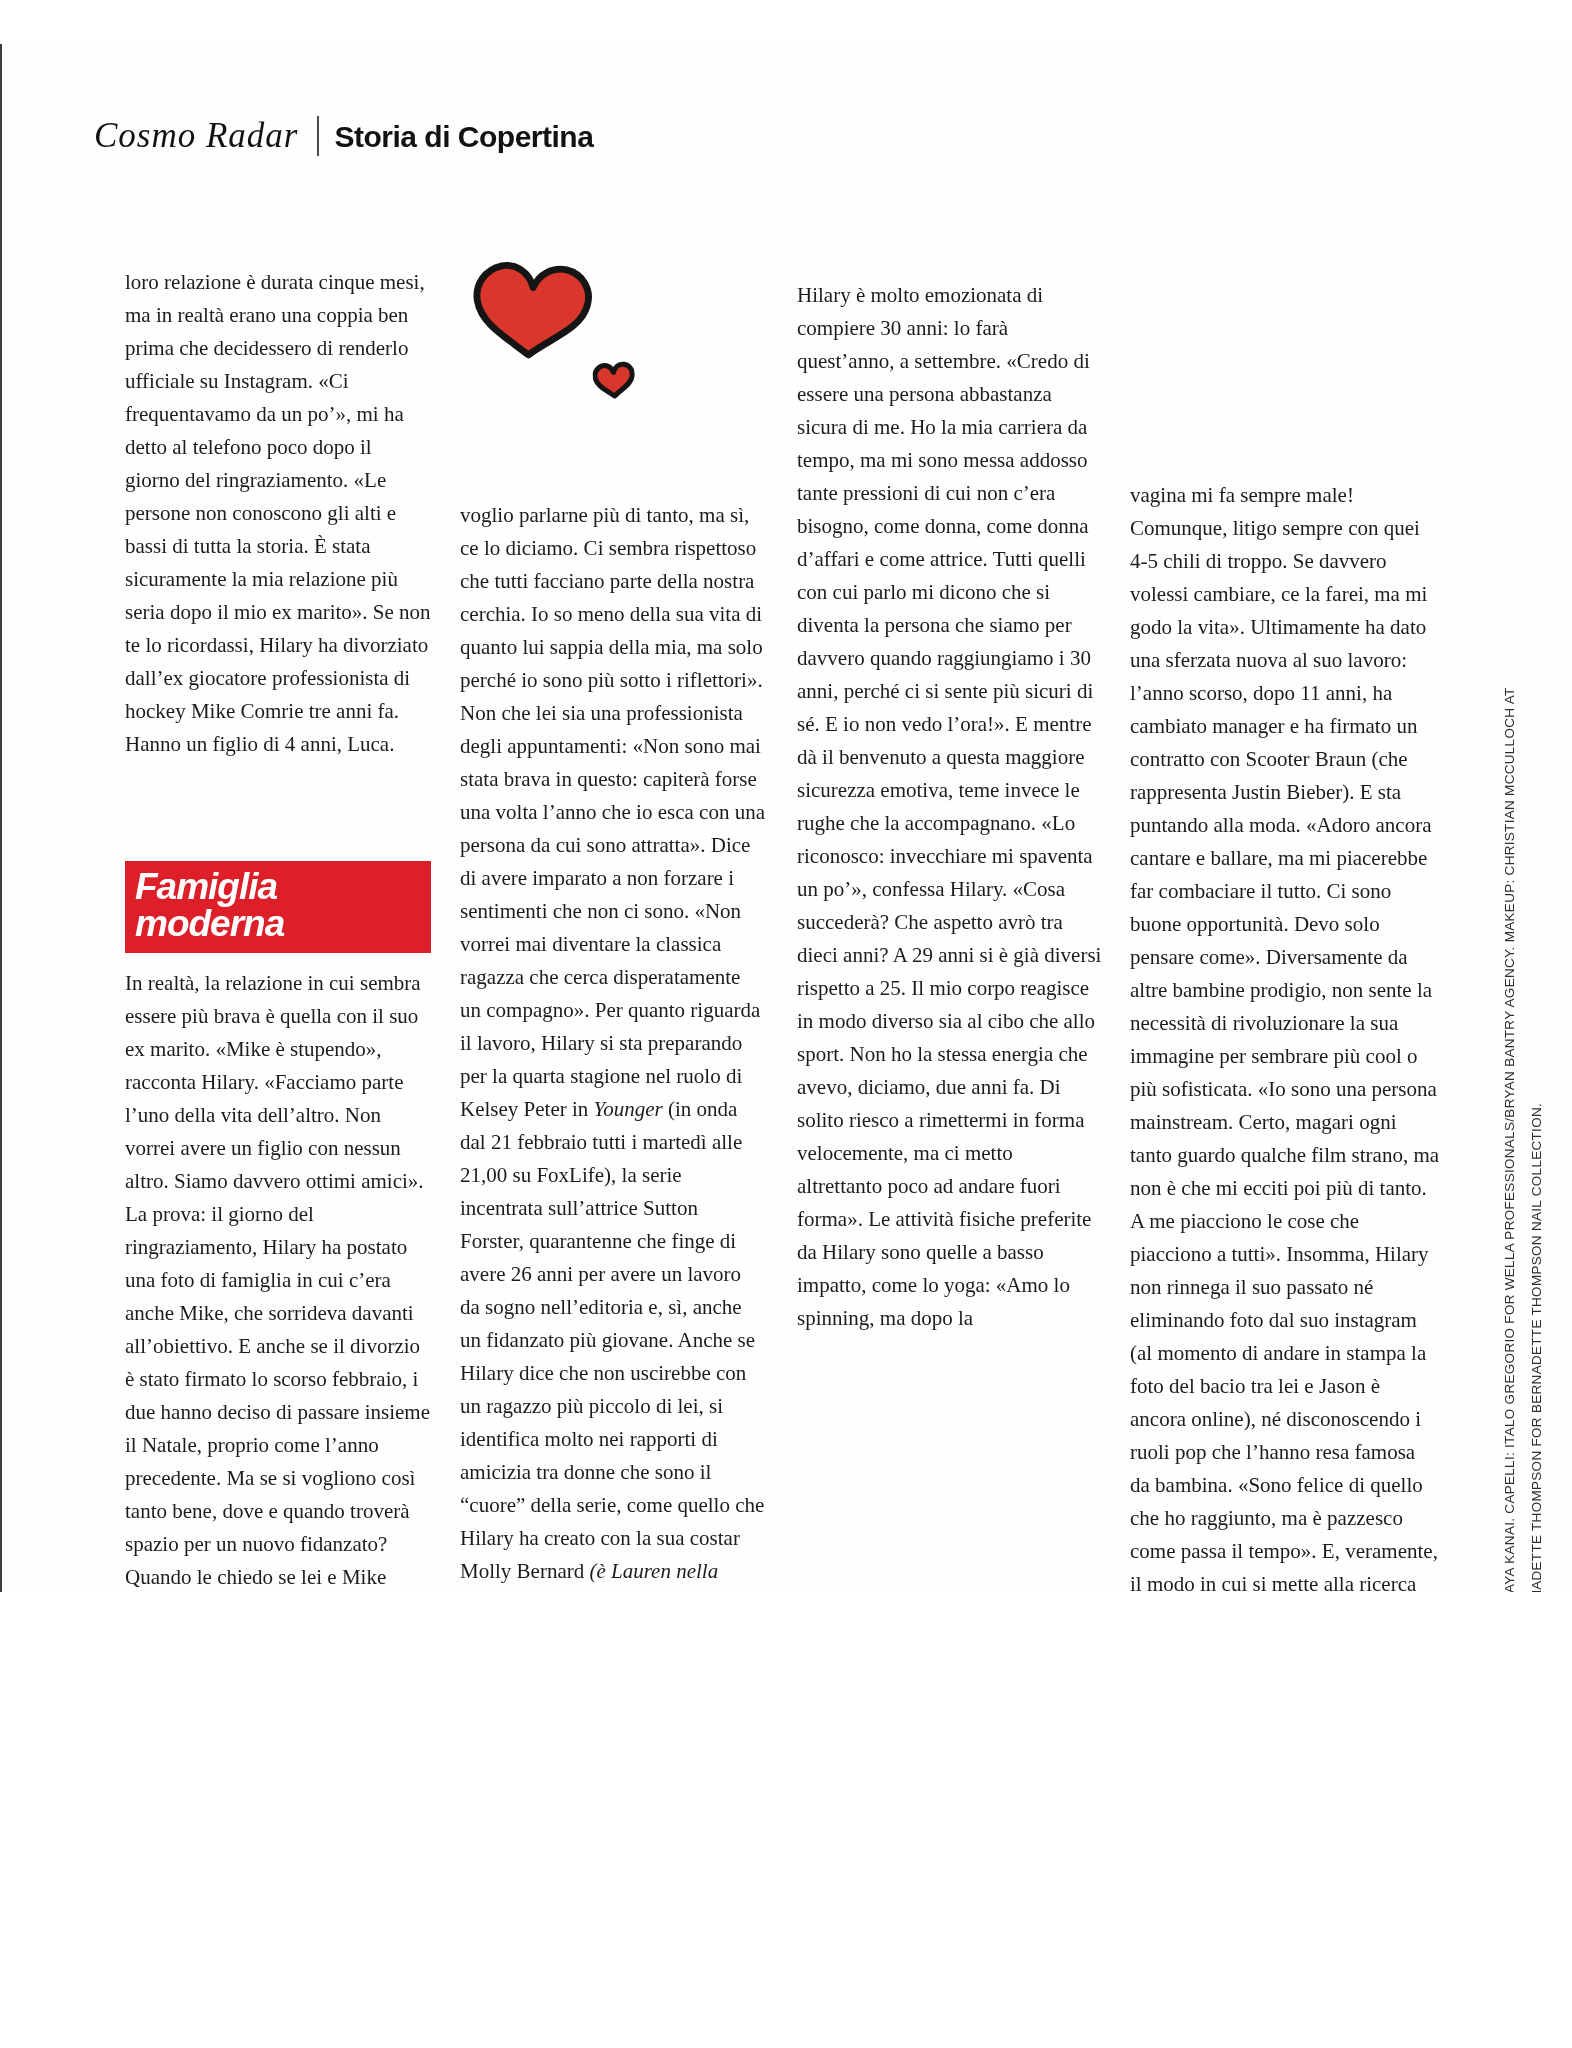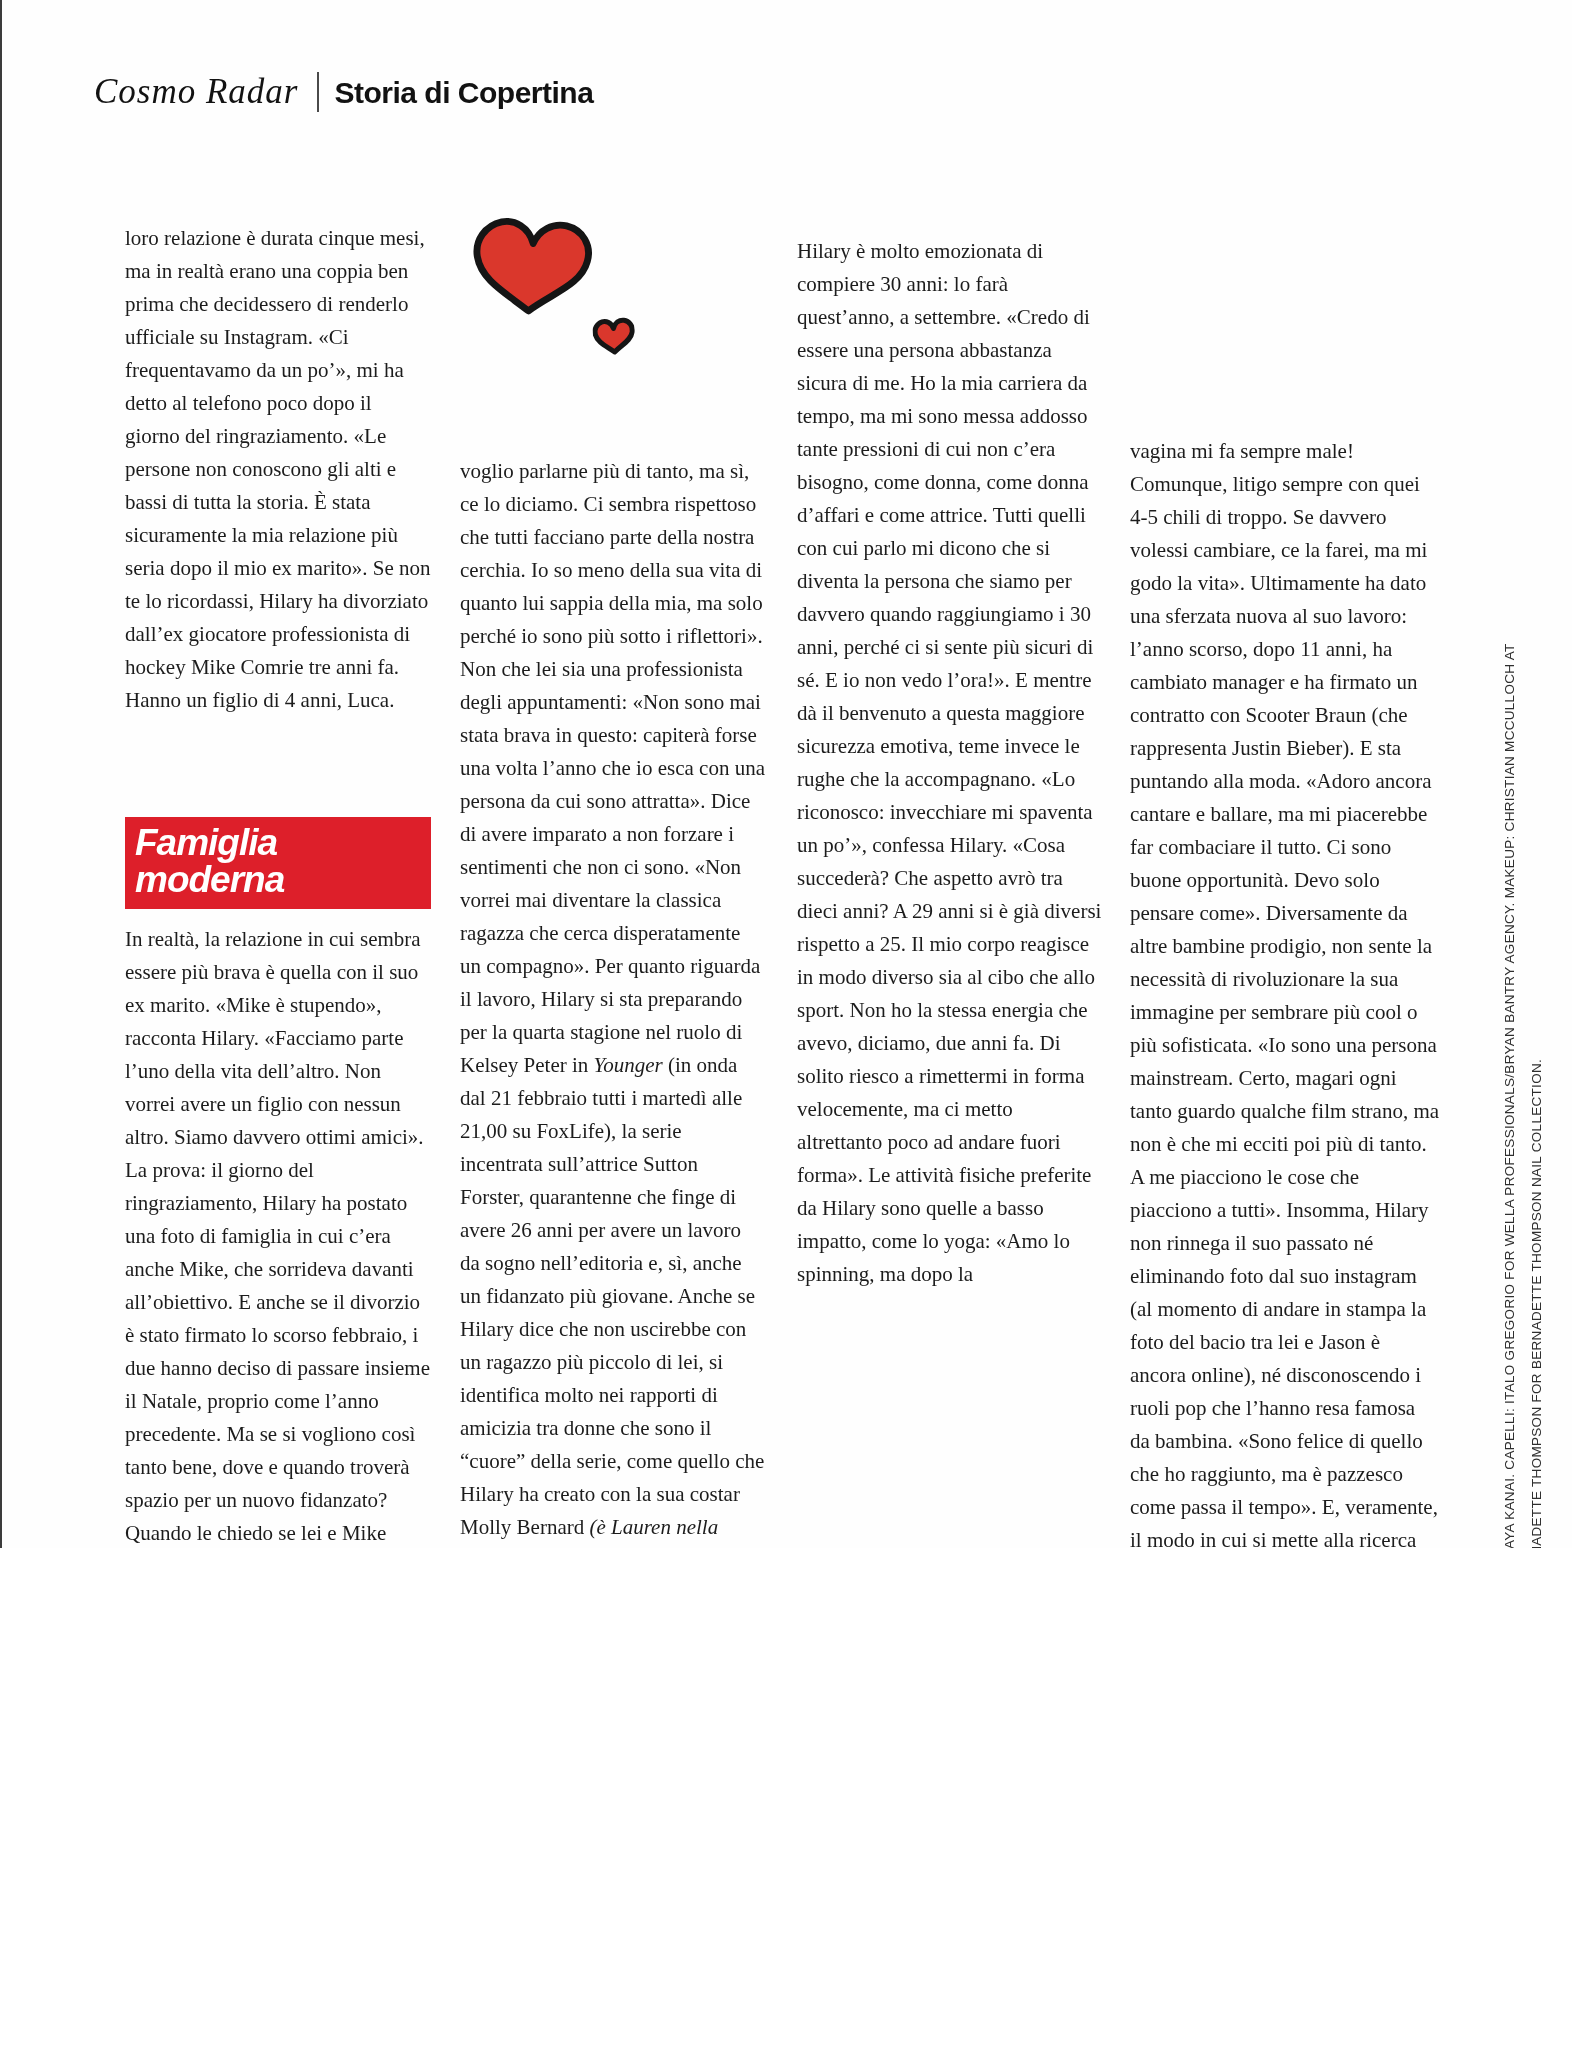--- a/index.html
+++ b/index.html
@@ -4,21 +4,21 @@
 <style>
   :root {
     --accent-red: #dd1f2a;
     --heart-red: #da372c;
     --ink: #1c1c1c;
   }
   * { margin:0; padding:0; box-sizing:border-box; }
   body { background:#ffffff; font-family:"Liberation Serif","DejaVu Serif",serif; }
   .page {
     position:relative; width:1572px; height:1548px;
-    background:#fefefe; overflow:hidden;
+    background:#fefefe; overflow:hidden;margin-top:44px;
   }
   .edge-left { position:absolute; left:0; top:0; width:2px; height:100%; background:#3c3c3c; }
 
   
   .header { position:absolute; left:94px; top:72px; display:flex; align-items:baseline; }
   .brand { font-style:italic; font-size:35px; color:#121212; letter-spacing:1px; }
   .header-divider { width:2px; height:40px; background:#4a4a4a; align-self:center; margin:0 16px 0 18px; }
   .section-title {
     font-family:"Liberation Sans","DejaVu Sans",sans-serif;
     font-weight:bold; font-size:30px; letter-spacing:-0.5px; color:#121212;

